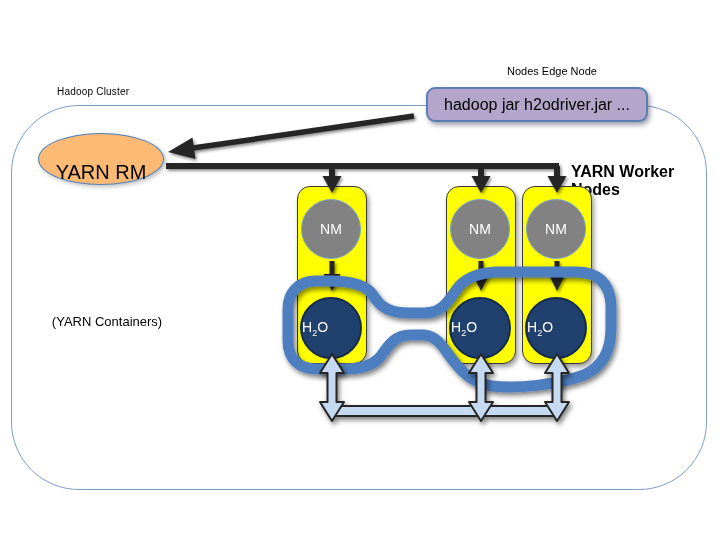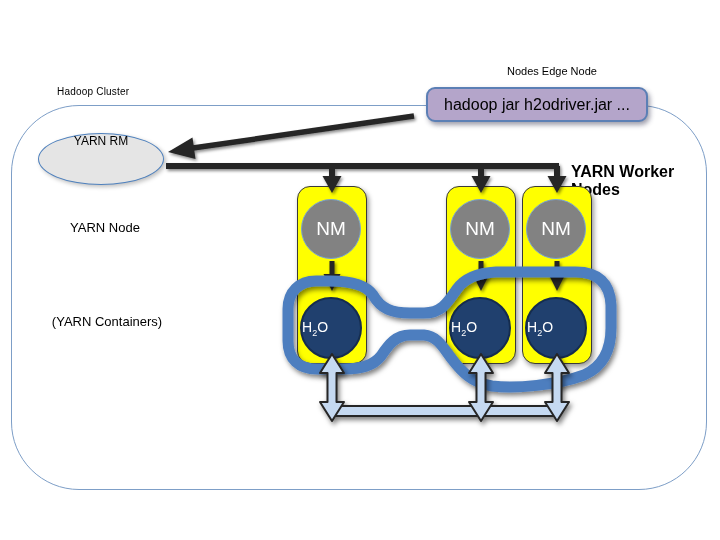--- a/index.html
+++ b/index.html
@@ -17,38 +17,38 @@
   .edge-label{position:absolute;left:507px;top:65px;font-size:11px;}
   .worker-caption{position:absolute;left:571px;top:163px;font-size:16px;font-weight:bold;}
   .cmd-box{
     position:absolute;left:414px;top:87px;width:222px;height:35px;
     background:#b4a5ca;border:2px solid #5b7fb5;border-radius:9px;
     box-shadow:2px 3px 5px rgba(40,40,70,.45);
     display:flex;align-items:center;justify-content:center;font-size:16px;margin-left:12px;
   }
   .rm-ellipse{
     position:absolute;left:38px;top:133px;width:126px;height:52px;
-    background:#e5e5e5;border:1.5px solid #4f81bd;border-radius:50%;
+    background:#fdba74;border:1.5px solid #4f81bd;border-radius:50%;
     box-shadow:2px 2px 4px rgba(0,0,0,.25);
-    display:flex;align-items:flex-start;justify-content:center;font-size:12px;
+    display:flex;align-items:flex-end;justify-content:center;font-size:20px;
   }
   .caption{position:absolute;text-align:center;font-size:13px;line-height:16px;}
   .nm-caption{left:20px;top:220px;width:170px;}
   .mappers-caption{left:12px;top:314px;width:190px;}
   .worker{
     position:absolute;top:186px;width:70px;height:178px;
     background:#ffff00;border:1.5px solid #3a3a3a;border-radius:13px;
     box-shadow:2px 3px 5px rgba(0,0,0,.4);
   }
   .worker.w1{left:297px;} .worker.w2{left:446px;} .worker.w3{left:522px;}
   .nm-circle{
     position:absolute;left:3px;top:12px;width:60px;height:60px;border-radius:50%;
     background:#828282;border:1.5px solid #79a4cf;
     display:flex;align-items:center;justify-content:center;
-    color:#fff;font-size:19px;
+    color:#fff;font-size:14px;
   }
   .h2o-circle{
     position:absolute;left:2px;top:110px;width:62px;height:62px;border-radius:50%;
     background:#20406e;border:2px solid #152c4e;
     display:flex;align-items:center;
     color:#fff;font-size:14px;
   }
   .h2o-circle sub{font-size:9px;}
   svg.overlay{position:absolute;left:0;top:0;pointer-events:none;}
 </style>
@@ -67,21 +67,20 @@
     <span>hadoop jar h2odriver.jar ...</span>
   </div>
 
   <div class="rm-ellipse">
     <span>YARN RM</span>
   </div>
 
   <div class="worker-caption">YARN Worker Nodes</div>
 
   <div class="caption nm-caption">
-    <div>YARN Node</div>
   </div>
 
   <div class="caption mappers-caption">
     <div>(YARN Containers)</div>
   </div>
 
   <div class="worker w1">
     <div class="nm-circle">
       <span>NM</span>
     </div>

